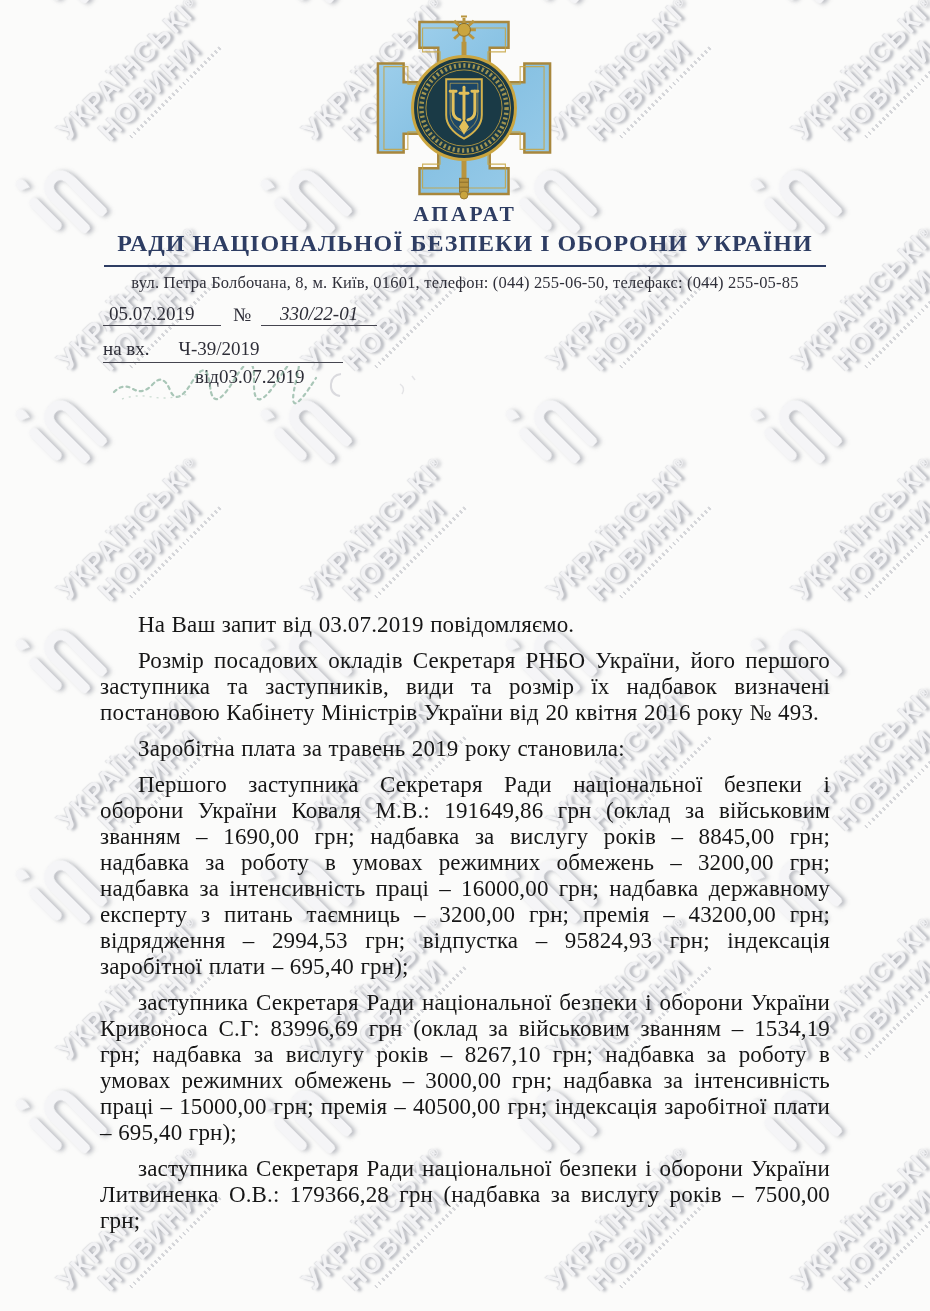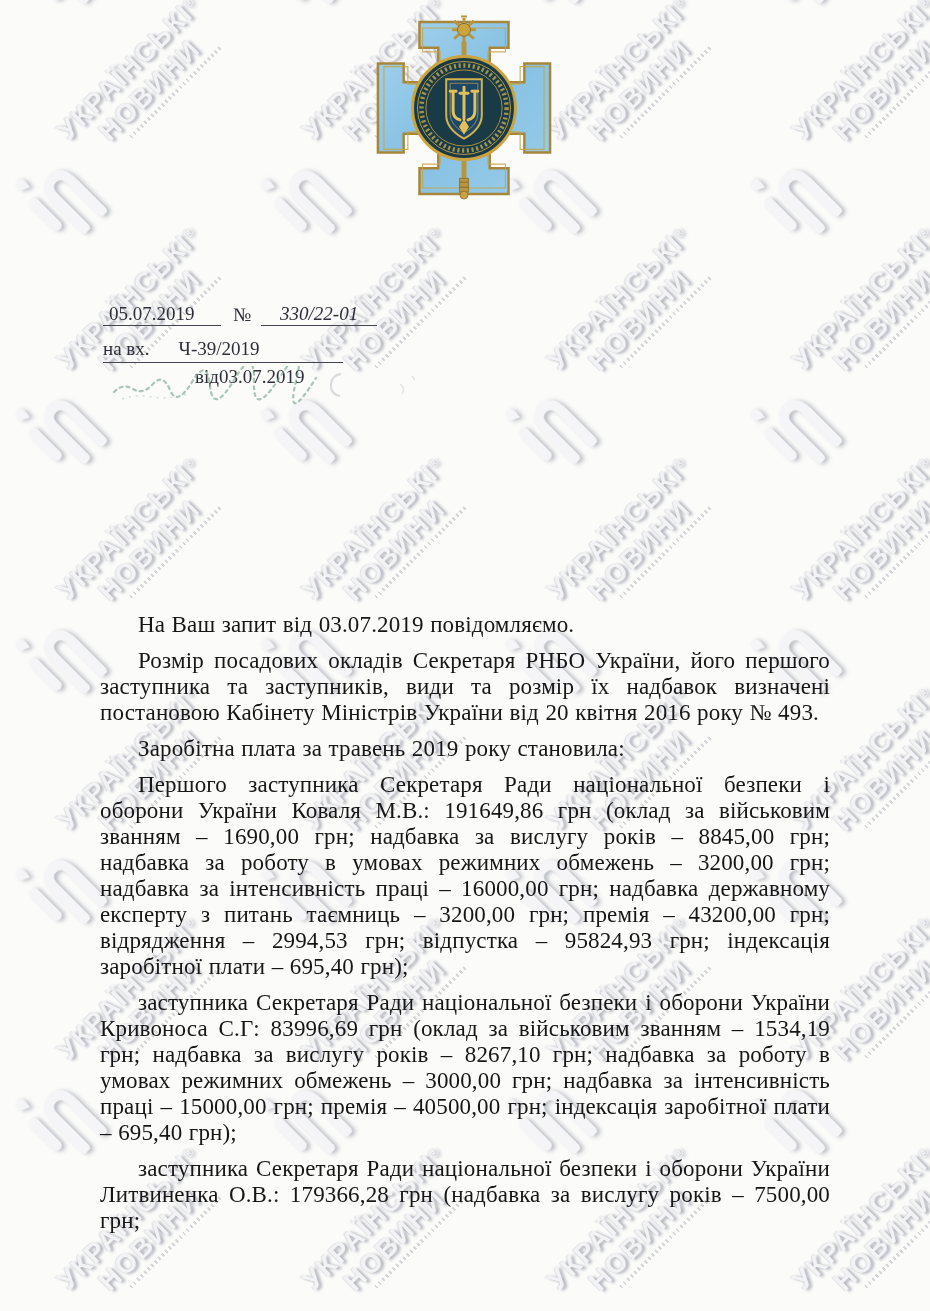--- a/index.html
+++ b/index.html
@@ -419,20 +419,26 @@
         <path d="M95 106 L90 114 L95 122 L100 114 Z" fill="#e3c05a"></path>
 
         <g stroke="#b9953e" stroke-width="3">
           <path d="M95 4 V30 M85 7 L105 25 M105 7 L85 25 M83 16 H107"></path>
         </g>
         <circle cx="95" cy="16" r="6.5" fill="#caa53f" stroke="#8a6d2b" stroke-width="1"></circle>
         <path d="M92 2.5 H98" stroke="#b9953e" stroke-width="2"></path>
       </svg>
     </div>
 
+    <div id="letterhead">
+      <div id="org-small">АПАРАТ</div>
+      <div id="org-main">РАДИ НАЦІОНАЛЬНОЇ БЕЗПЕКИ І ОБОРОНИ УКРАЇНИ</div>
+      <div id="head-rule"></div>
+      <div id="org-address">вул. Петра Болбочана, 8, м. Київ, 01601, телефон: (044) 255-06-50, телефакс: (044) 255-05-85</div>
+    </div>
 
     <div id="refblock">
       <div class="ref-row1">
         <span class="u ref-out-date">05.07.2019</span>
         <span class="ref-nosign">№</span>
         <span class="u ref-out-num">330/22-01</span>
       </div>
       <div class="ref-row2">
         <span>на вх.</span>
         <span>Ч-39/2019</span>

